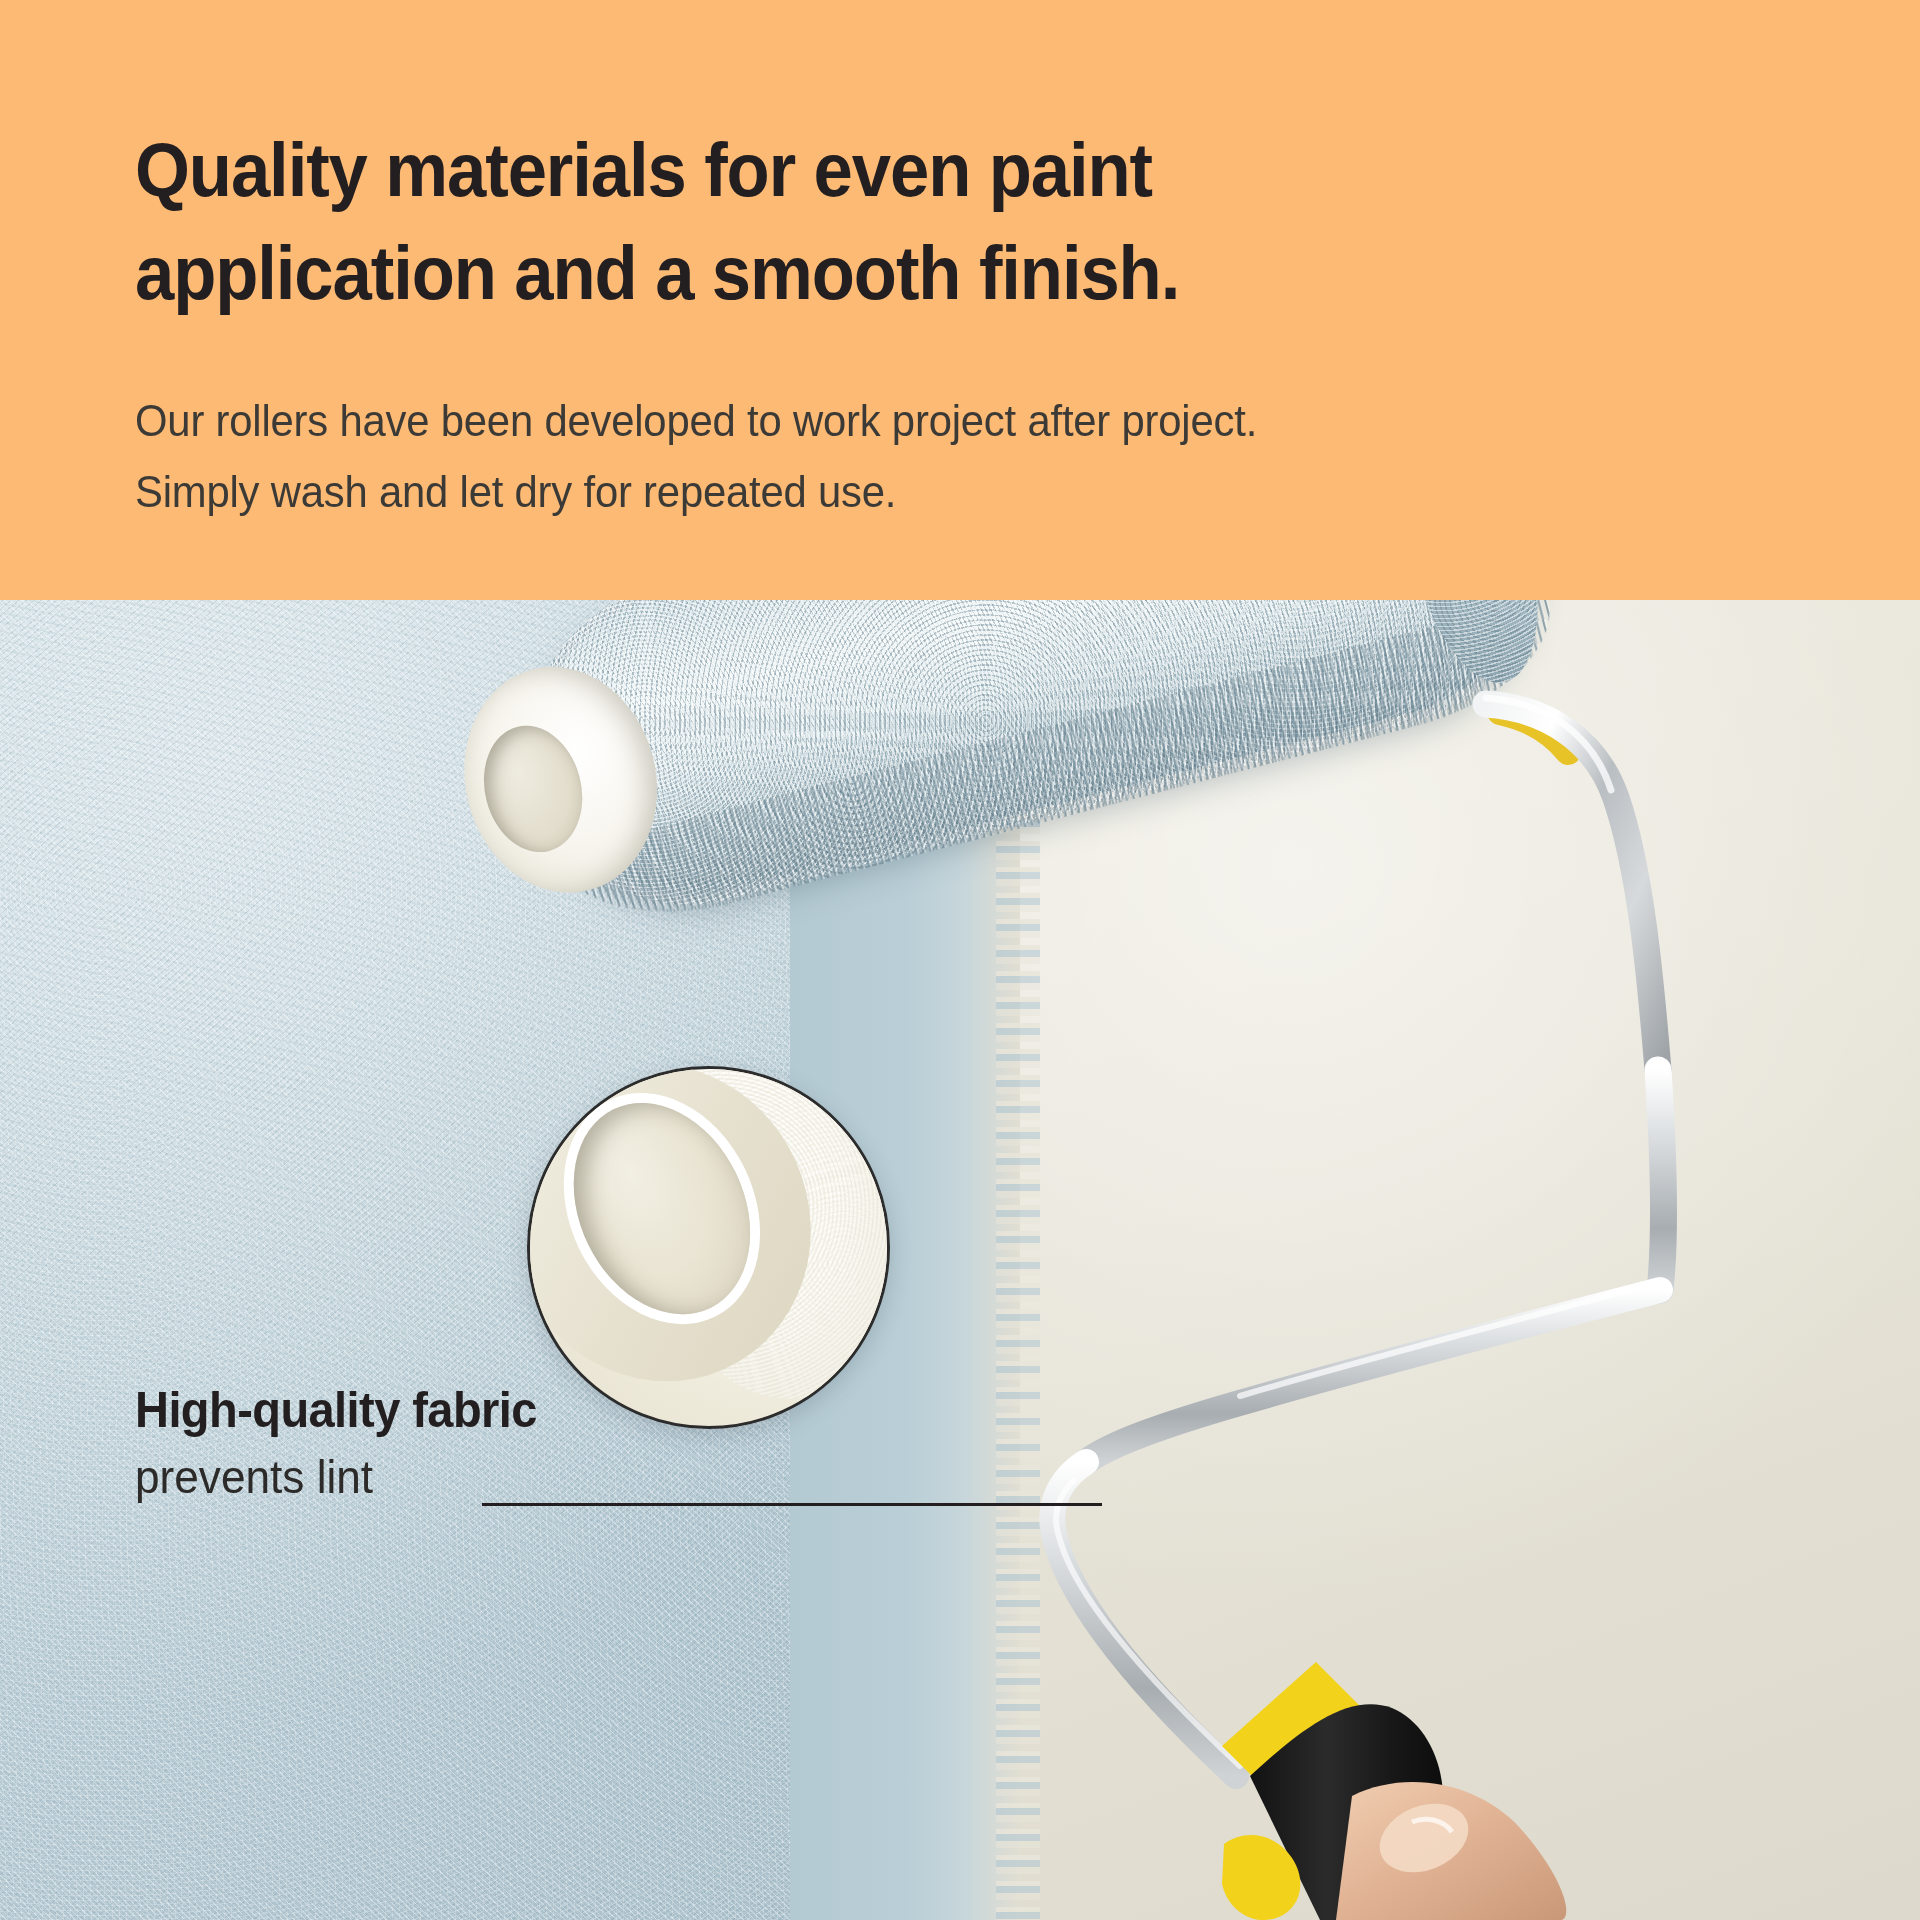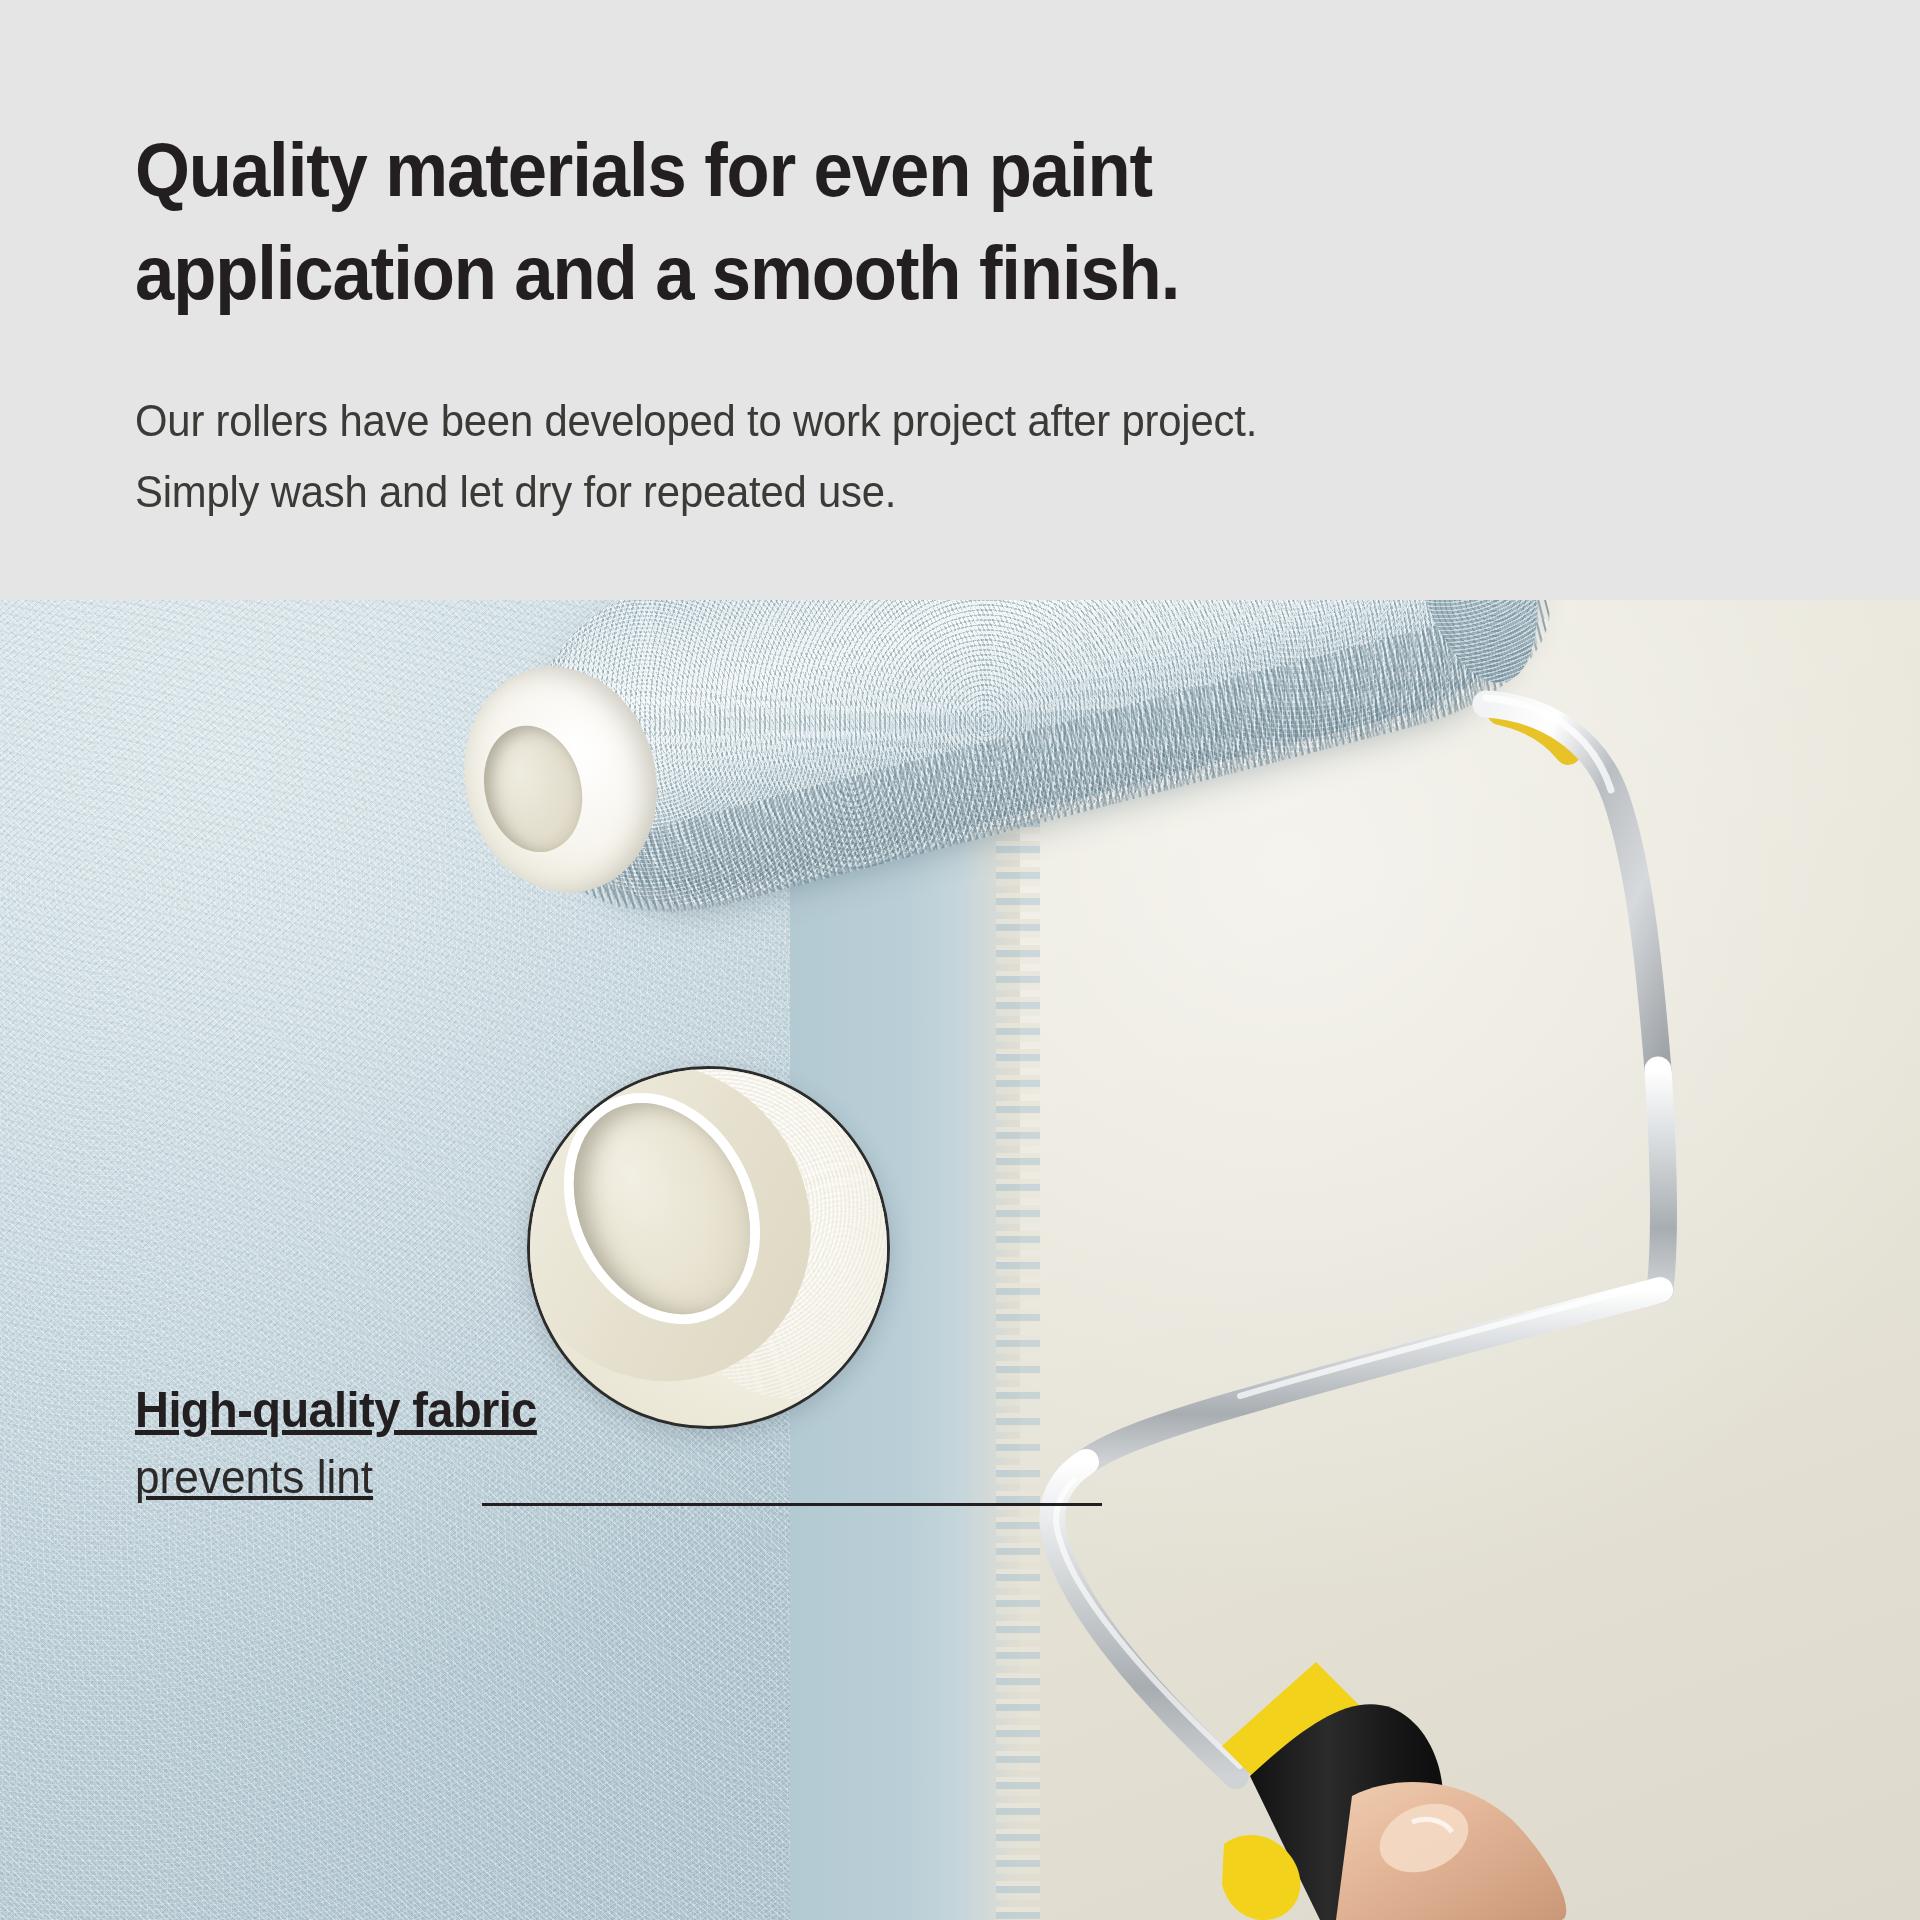--- a/index.html
+++ b/index.html
@@ -1,20 +1,20 @@
 <!DOCTYPE html>
 <html><head>
 <meta charset="utf-8">
 <style>
   html,body{margin:0;padding:0;}
   body{width:1920px;height:1920px;overflow:hidden;font-family:"Liberation Sans",sans-serif;background:#fff;}
   #page{position:relative;width:1920px;height:1920px;overflow:hidden;}
 
   
-  #header{position:absolute;left:0;top:0;width:1920px;height:600px;background:#e5e5e5;overflow:hidden;}
+  #header{position:absolute;left:0;top:0;width:1920px;height:600px;background:#fdba74;overflow:hidden;}
   #headline{position:absolute;left:135px;top:118px;width:1500px;
     font-size:76px;line-height:103px;font-weight:bold;color:#231f20;
     letter-spacing:-1.2px;transform:scaleX(.93);transform-origin:0 0;}
   #headline .hl-line{display:block;white-space:nowrap;}
   #subtitle{position:absolute;left:135px;top:385px;width:1700px;
     font-size:44px;line-height:71px;font-weight:400;color:#3c3a36;
     letter-spacing:-.2px;transform:scaleX(.95);transform-origin:0 0;}
   #subtitle .sub-line{display:block;white-space:nowrap;}
 
   
@@ -110,21 +110,21 @@
   .mag-nap{position:absolute;right:-6%;top:-4%;width:72%;height:96%;
     border-radius:46% 50% 54% 46%;transform:rotate(-16deg);
     background:radial-gradient(ellipse at 40% 32%,#ffffff 0%,#fcfbf6 45%,#f1eee4 78%,#e7e3d6 100%);
     background-image:
       repeating-radial-gradient(circle at 30% 40%, rgba(230,226,212,.6) 0 1.5px, rgba(230,226,212,0) 1.5px 4px),
       repeating-radial-gradient(circle at 70% 65%, rgba(245,242,232,.8) 0 1.5px, rgba(245,242,232,0) 1.5px 5px),
       radial-gradient(ellipse at 40% 32%,#ffffff 0%,#fcfbf6 45%,#f1eee4 78%,#e7e3d6 100%);}
 
   
   .callout{position:absolute;color:#231f20;}
-  #callout-fabric{left:135px;top:780px;text-decoration:underline;}
+  #callout-fabric{left:135px;top:780px;}
   #callout-fabric .c-strong{font-size:50px;line-height:60px;font-weight:bold;letter-spacing:-.6px;
     white-space:nowrap;transform:scaleX(.94);transform-origin:0 0;display:block;}
   #callout-fabric .c-light{font-size:46px;line-height:62px;font-weight:400;color:#2d2b29;
     white-space:nowrap;transform:scaleX(.96);transform-origin:0 0;display:block;margin-top:6px;}
 
   
   #leader-h{position:absolute;left:482px;top:903px;width:620px;height:3px;background:#231f20;}
 </style>
 </head>
 <body>

